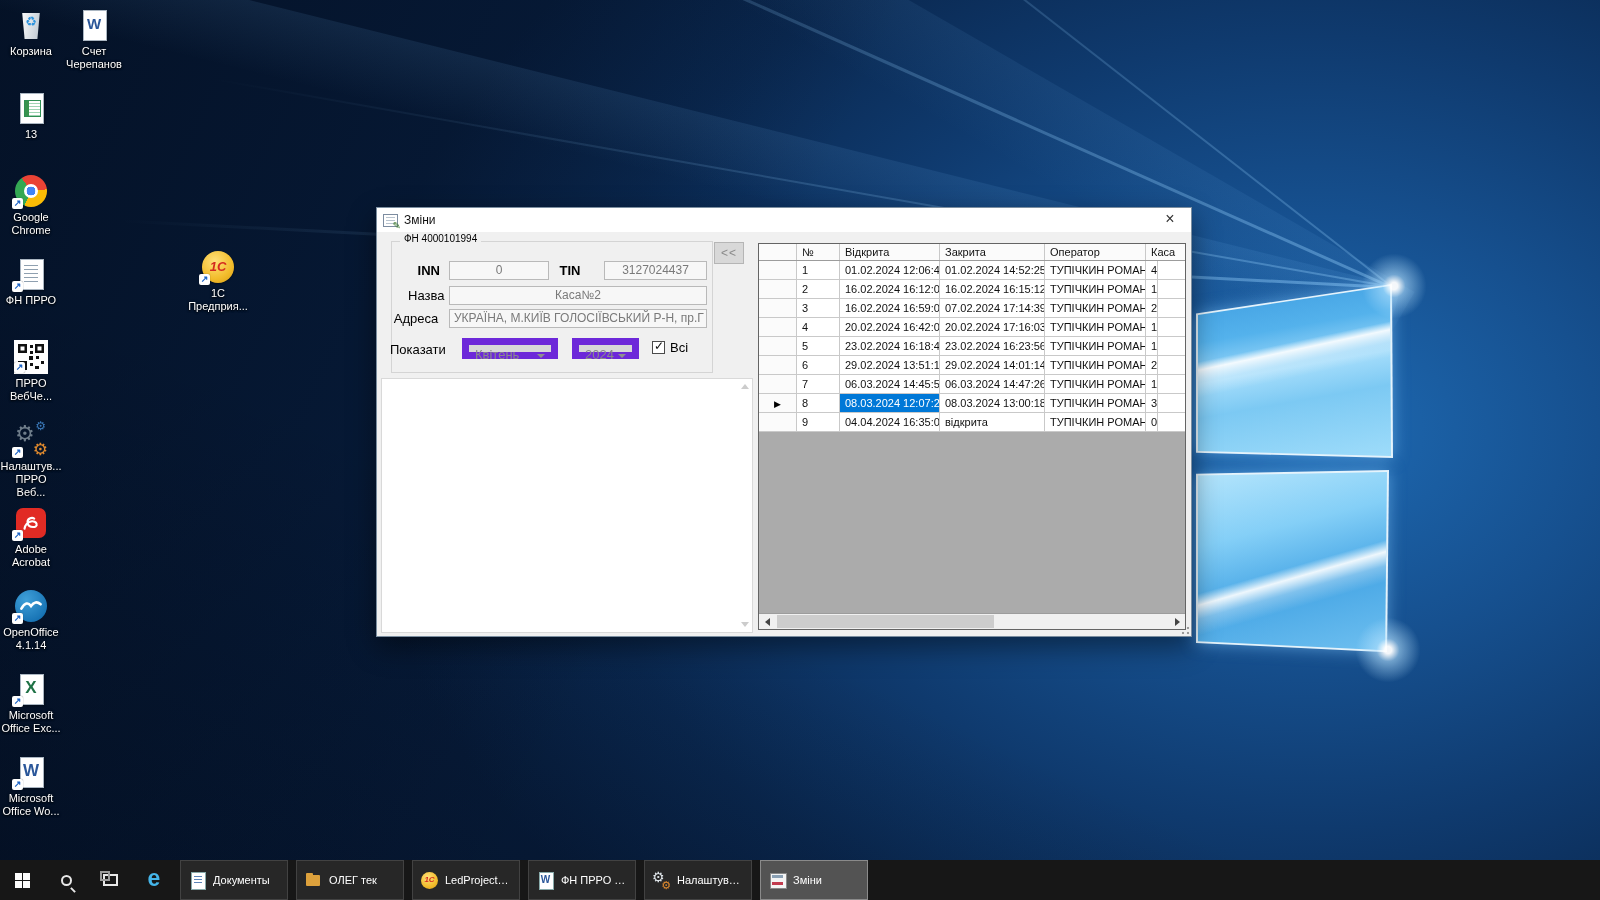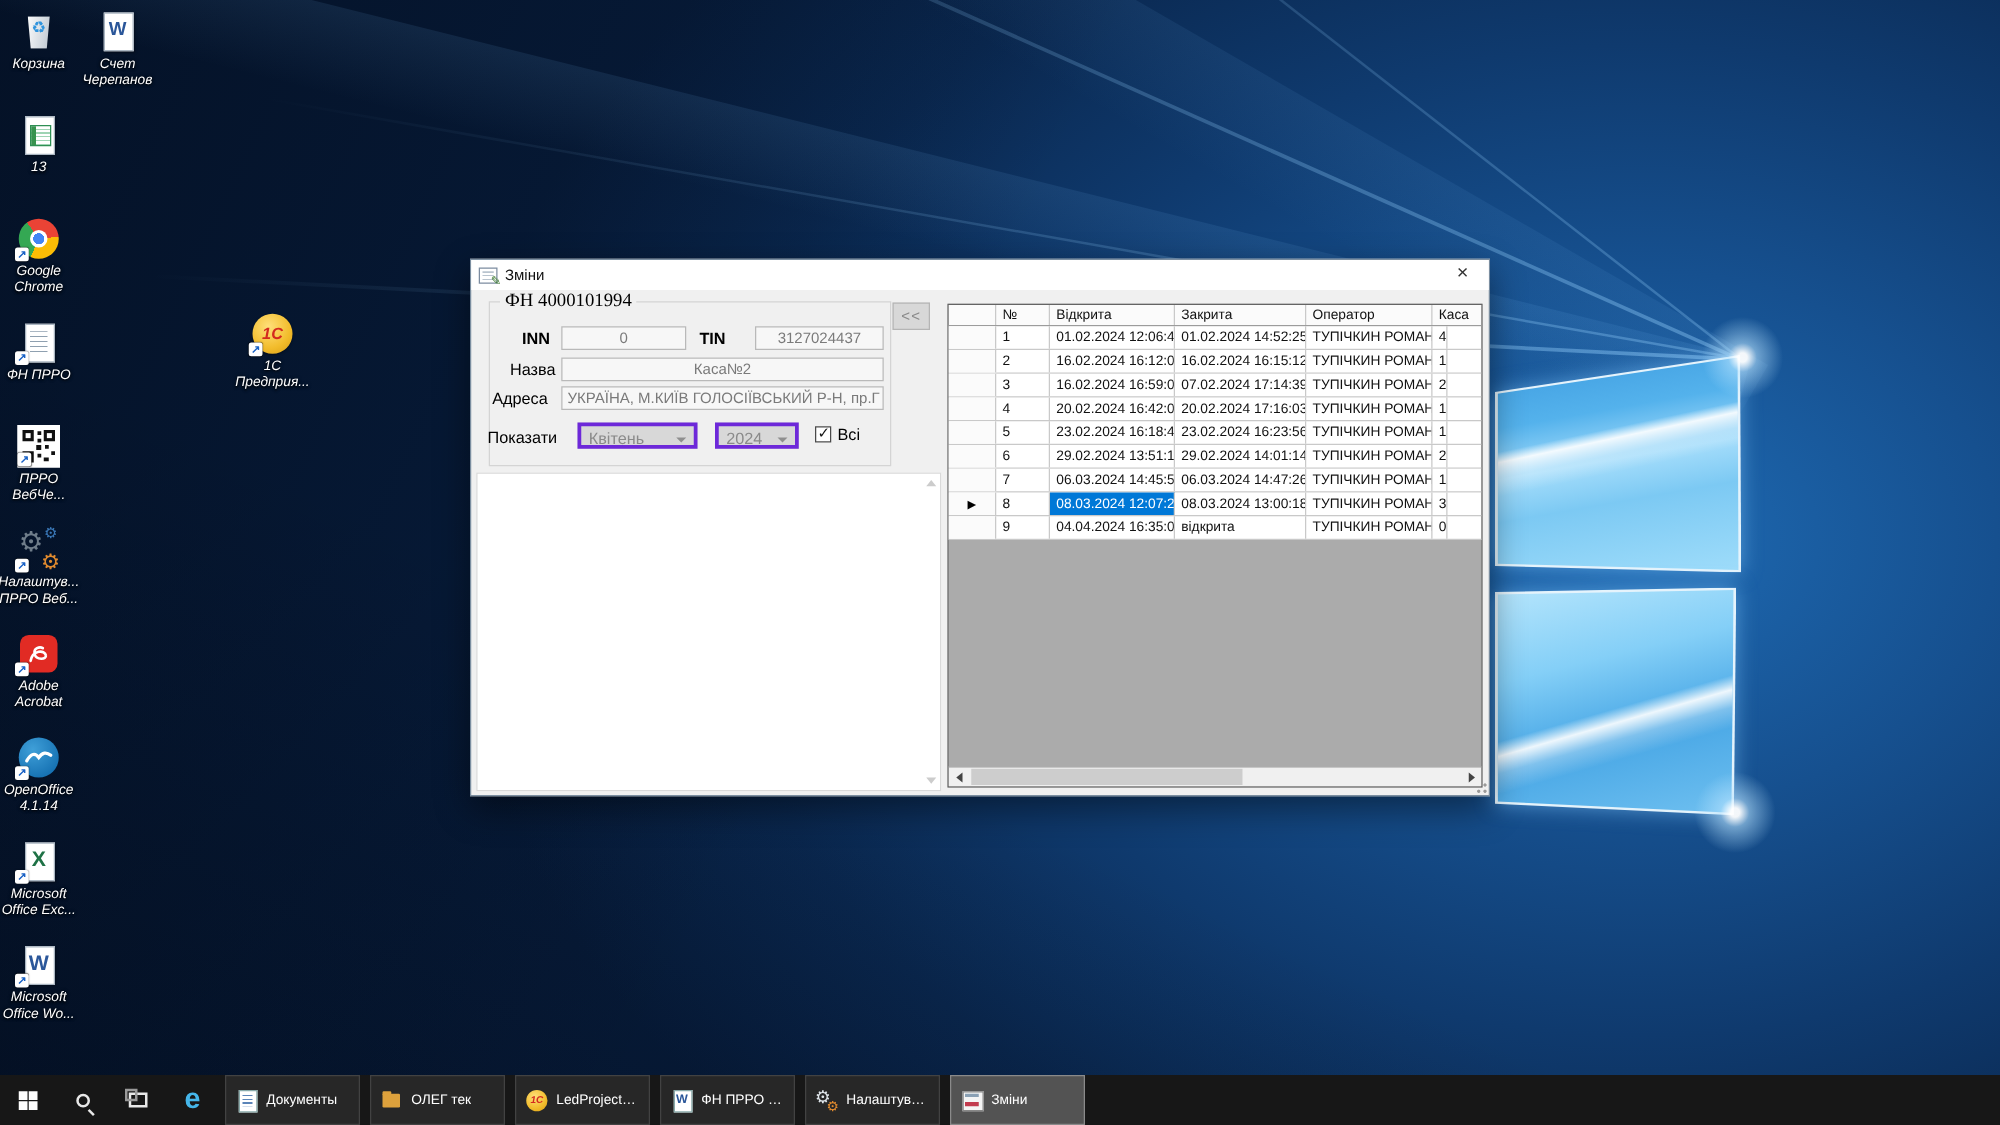--- a/index.html
+++ b/index.html
@@ -43,21 +43,21 @@
       linear-gradient(164deg, transparent 52%, rgba(255,255,255,.9) 57%, rgba(255,255,255,.30) 63%, transparent 70%),
       linear-gradient(166deg, #b5e5fc 0%, #84cff7 33%, #47a6e5 62%, #6fc0f0 100%); }
 
   
   .desktop-col { position:absolute; left:0; top:4px; width:62px; z-index:2; display:flex; flex-direction:column; }
   .di { width:100%; height:83px; display:flex; flex-direction:column; align-items:center; padding-top:4px; cursor:default; }
   .di-abs { position:absolute; z-index:2; display:flex; flex-direction:column; align-items:center; }
   .di-word { left:58px; top:8px; width:72px; }
   .di-1c { left:184px; top:250px; width:68px; }
   .di-label { margin-top:3px; font-size:11px; line-height:13px; color:#fff; text-align:center;
-    text-shadow:0 1px 2px rgba(0,0,0,.95), 0 0 3px rgba(0,0,0,.7);font-style:italic; }
+    text-shadow:0 1px 2px rgba(0,0,0,.95), 0 0 3px rgba(0,0,0,.7); }
   .di-ic { width:34px; height:34px; position:relative; display:flex; align-items:center; justify-content:center; flex:none; }
   .sc-badge { position:absolute; left:-2px; bottom:-1px; width:11px; height:11px; background:#fff; border-radius:2px;
     color:#1a62c5; font-size:9px; line-height:11px; text-align:center; font-weight:bold; box-shadow:0 0 1px rgba(0,0,0,.6); }
   
   .icon-recycle::before { content:""; position:absolute; left:7px; top:5px; width:20px; height:26px;
     background:linear-gradient(100deg,#fdfdfd,#cfd6dd 70%,#b9c2cb); clip-path:polygon(6% 0,94% 0,82% 100%,18% 100%); }
   .icon-recycle::after { content:"♻"; position:absolute; left:0; right:0; top:6px; text-align:center; font-size:13px; color:#2f94dd; }
   
   .pagebase::before { content:""; position:absolute; left:6px; top:2px; width:22px; height:29px; background:#fff;
     border:1px solid #aab6c2; box-shadow:1px 1px 2px rgba(0,0,0,.35); }
@@ -98,34 +98,34 @@
     background:#f0f0f0; border:1px solid #7b8ea0; box-shadow:0 10px 26px rgba(0,0,0,.45); font-size:13px; color:#000; }
   .titlebar { height:24px; background:#fff; display:flex; align-items:center; padding:0 6px; position:relative; }
   .title-icon { width:15px; height:13px; background:#fff; border:1px solid #7c8ca0; position:relative; flex:none; }
   .title-icon::before { content:""; position:absolute; inset:2px;
     background:repeating-linear-gradient(#b9c4cf 0 1px, transparent 1px 3px); }
   .title-icon::after { content:"✎"; position:absolute; right:-4px; bottom:-5px; font-size:10px; color:#3d7a2f; }
   .title-text { margin-left:6px; font-size:12px; color:#111; }
   .close-btn { margin-left:auto; width:30px; height:24px; text-align:center; font-size:16px; line-height:22px; color:#333; cursor:pointer; }
   .groupbox { position:absolute; left:14px; top:33px; width:322px; height:132px;
     border:1px solid #d4d4d4; }
-  .group-title { position:absolute; left:8px; top:-9px; background:#f0f0f0; padding:0 4px; font-size:15px; color:#000;font-family:Liberation Serif, serif; }
+  .group-title { position:absolute; left:8px; top:-9px; background:#f0f0f0; padding:0 4px; font-size:10px; color:#000; }
   .fld-label { position:absolute; font-size:13px; color:#000; }
   .lbl-inn  { left:0;   top:21px; width:48px; text-align:right; font-weight:bold; }
   .lbl-tin  { left:158px; top:21px; width:40px; text-align:center; font-weight:bold; }
   .lbl-name { left:16px;   top:46px; width:48px; }
   .lbl-addr { left:0;   top:69px; width:48px; text-align:center; }
   .lbl-show { left:-2px; top:100px; width:62px; }
   .tbox { position:absolute; height:19px; background:#f7f7f7; border:1px solid #b9b9b9; color:#7a7a7a;
     font-size:12px; line-height:17px; overflow:hidden; white-space:nowrap; }
   .tb-inn  { left:57px;  top:19px; width:100px; text-align:center; }
   .tb-tin  { left:212px; top:19px; width:103px; text-align:center; }
   .tb-name { left:57px;  top:44px; width:258px; text-align:center; }
   .tb-addr { left:57px;  top:67px; width:258px; padding-left:4px; text-align:left; }
-  .combo { position:absolute; height:21px; background:#d8d8d8; border:3px solid #6d28d9; color:#8a8a8a;
+  .combo { position:absolute; height:21px; background:#d8d8d8; border:7px solid #6d28d9; color:#8a8a8a;
     font-size:13px; line-height:19px; padding-left:6px; }
   .combo::after { content:""; position:absolute; right:6px; top:9px; border-left:4px solid transparent;
     border-right:4px solid transparent; border-top:4px solid #8f8f8f; }
   .combo-month { left:70px; top:96px; width:96px; }
   .combo-year  { left:180px; top:96px; width:67px; }
   .chk-wrap { position:absolute; left:260px; top:98px; display:flex; align-items:center; gap:5px; }
   .chk-box { width:13px; height:13px; background:#fff; border:1px solid #4a4a4a; position:relative; }
   .chk-box::after { content:"✓"; position:absolute; left:1px; top:-3px; font-size:12px; color:#111; }
   .collapse-btn { position:absolute; left:337px; top:34px; width:30px; height:22px; background:#d8d8d8;
     border:1px solid #b5b5b5; color:#8a8a8a; font-size:12px; text-align:center; line-height:20px; letter-spacing:1px; }

